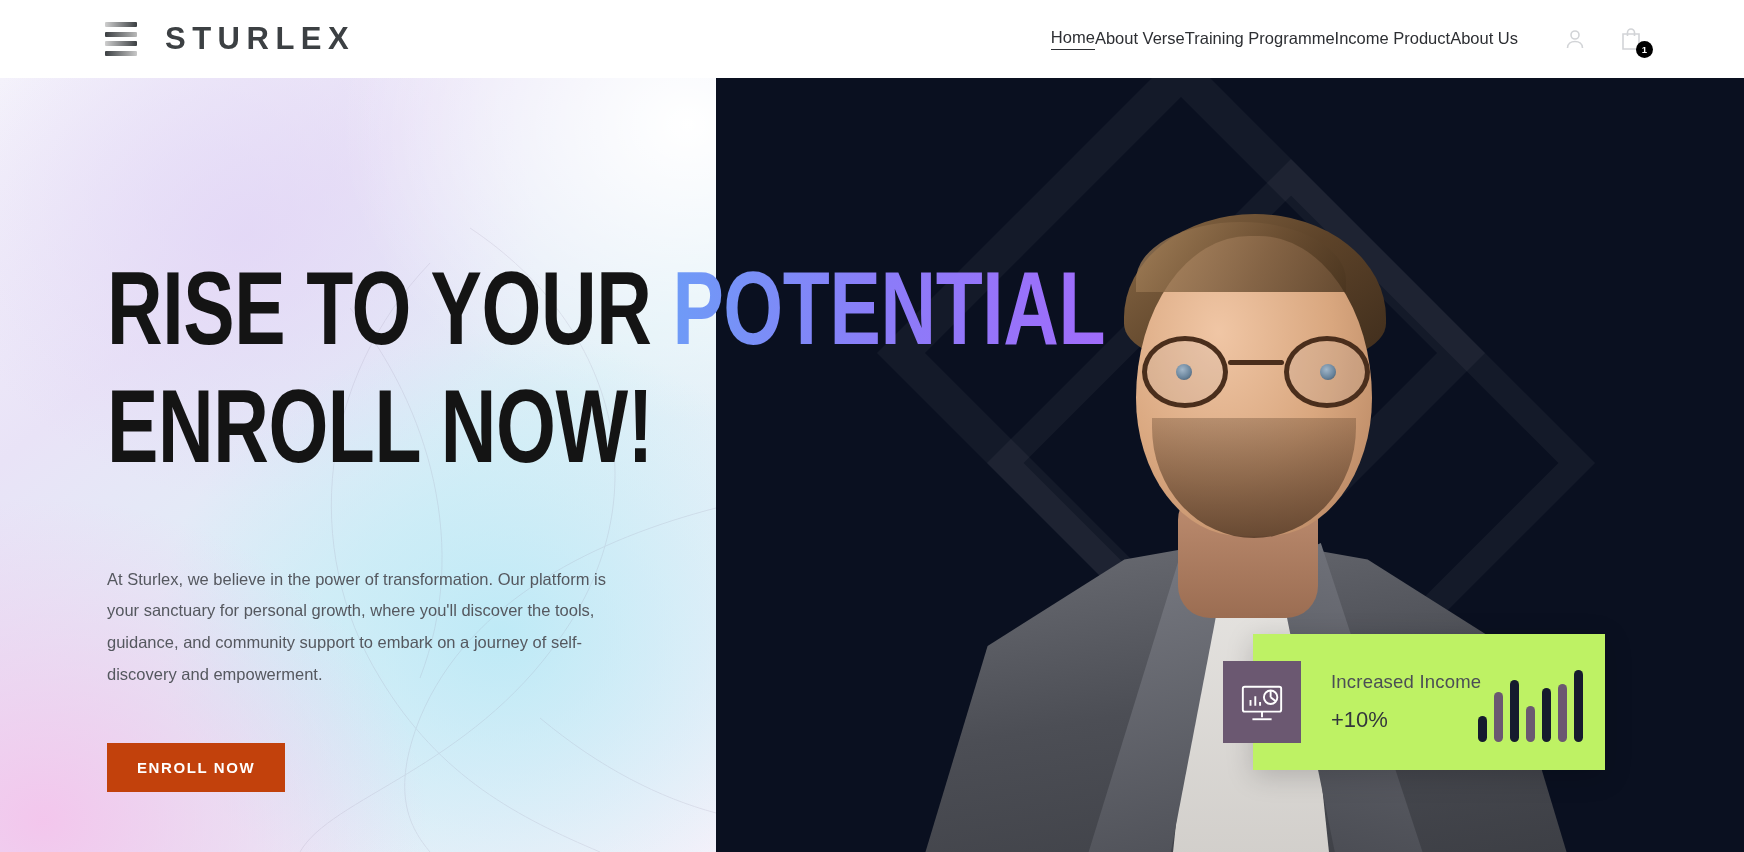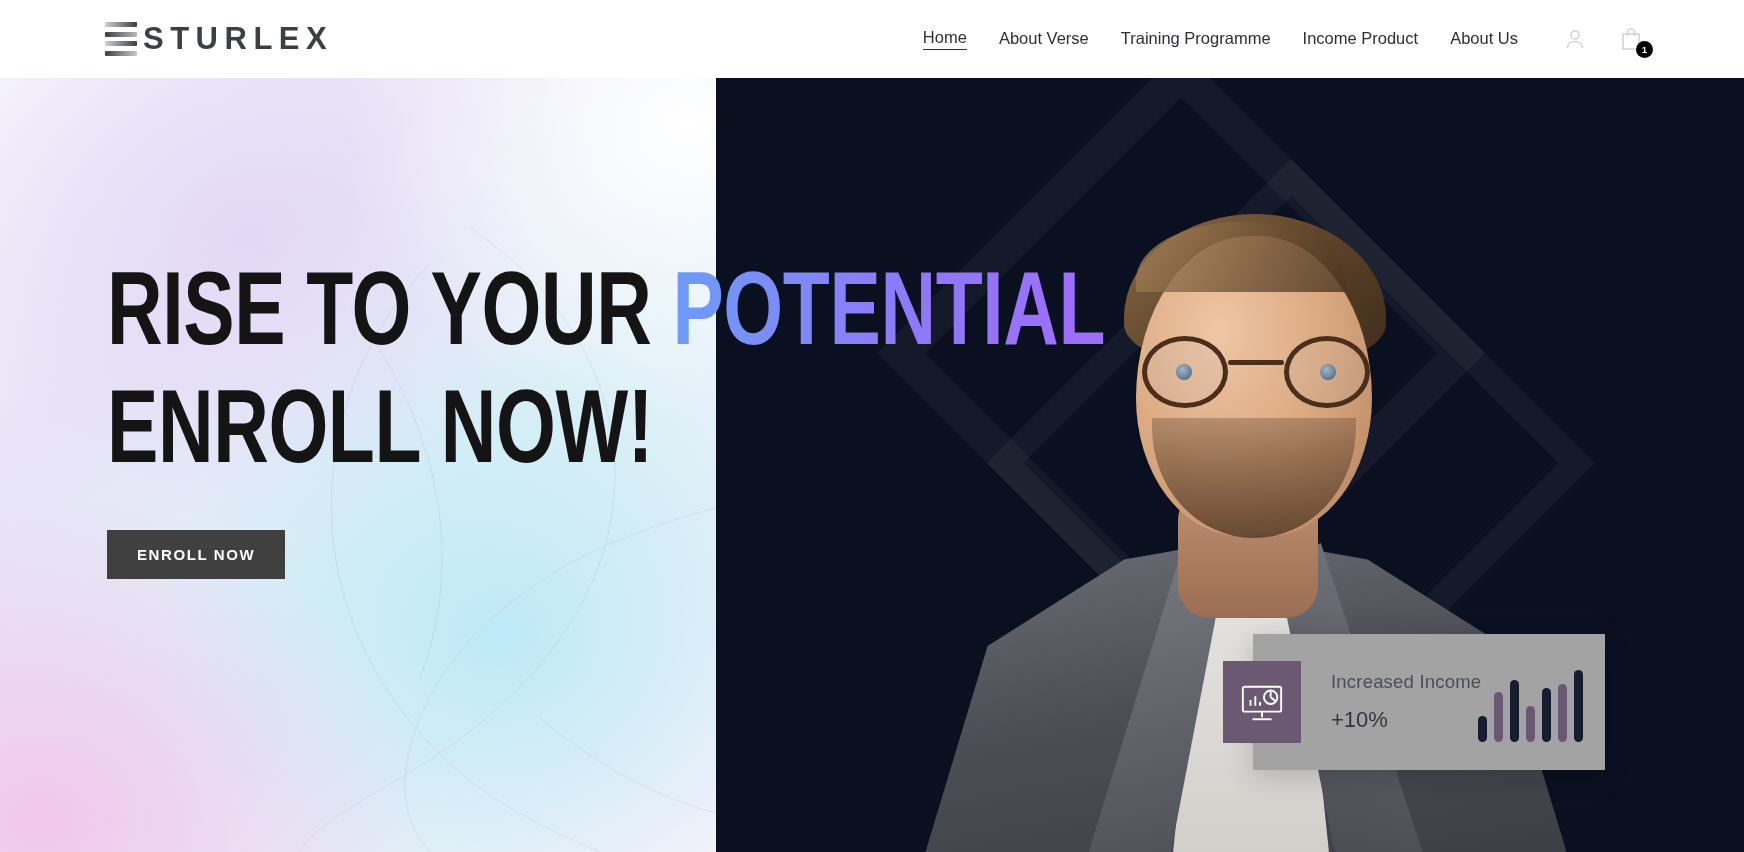--- a/index.html
+++ b/index.html
@@ -28,21 +28,21 @@
     background: #ffffff;
     display: flex;
     align-items: center;
     z-index: 40;
   }
 
   .brand {
     display: flex;
     align-items: center;
     margin-left: 105px;
-    gap: 6px;
+    gap: 28px;
     cursor: pointer;
   }
 
   .brand-mark {
     width: 32px;
     height: 34px;
     display: flex;
     flex-direction: column;
     justify-content: space-between;
   }
@@ -61,21 +61,20 @@
     font-size: 31px;
     font-weight: 700;
     letter-spacing: 6.5px;
     color: #3c4043;
   }
 
   .nav {
     margin-left: auto;
     display: flex;
     align-items: center;
-    gap: 32px;
   }
 
   .nav-link {
     font-size: 16.5px;
     color: #2d2f33;
     text-decoration: none;
     white-space: nowrap;
     cursor: pointer;
     padding-bottom: 2px;
   }
@@ -304,39 +303,39 @@
     margin-top: 86px;
     width: 520px;
     font-size: 16.5px;
     line-height: 1.92;
     color: #55585f;
   }
 
   .cta {
     margin-top: 52px;
     display: inline-block;
-    background: #404040;
+    background: #c2410c;
     color: #ffffff;
     font-size: 15px;
     font-weight: 700;
     letter-spacing: 1.6px;
     padding: 16px 30px;
     border: none;
     cursor: pointer;
     font-family: "Liberation Sans", sans-serif;
   }
 
   
   .stat-card {
     position: absolute;
     left: 1253px;
     top: 556px;
     width: 352px;
     height: 136px;
-    background: #a3a3a3;
+    background: #bef264;
     display: flex;
     align-items: center;
     z-index: 30;
     box-shadow: 0 6px 26px rgba(0,0,0,0.18);
   }
 
   .stat-icon-box {
     position: absolute;
     left: -30px;
     top: 27px;
@@ -458,20 +457,21 @@
         </div>
       </div>
     </div>
 
     <div class="hero-content">
       <div class="headline l1">
         <span>RISE TO YOUR </span><span class="grad-word">POTENTIAL</span>
       </div>
       <div class="headline l2">ENROLL NOW!</div>
 
+      <p class="hero-para">At Sturlex, we believe in the power of transformation. Our platform is your sanctuary for personal growth, where you'll discover the tools, guidance, and community support to embark on a journey of self-discovery and empowerment.</p>
 
       <button class="cta">ENROLL NOW</button>
     </div>
 
     <div class="stat-card">
       <div class="stat-icon-box">
         <svg width="46" height="46" viewBox="0 0 48 48" fill="none" stroke="#ffffff" stroke-width="2">
           <rect x="4" y="8" width="40" height="26" rx="2"></rect>
           <path d="M24 34v6"></path>
           <path d="M14 42h20"></path>

